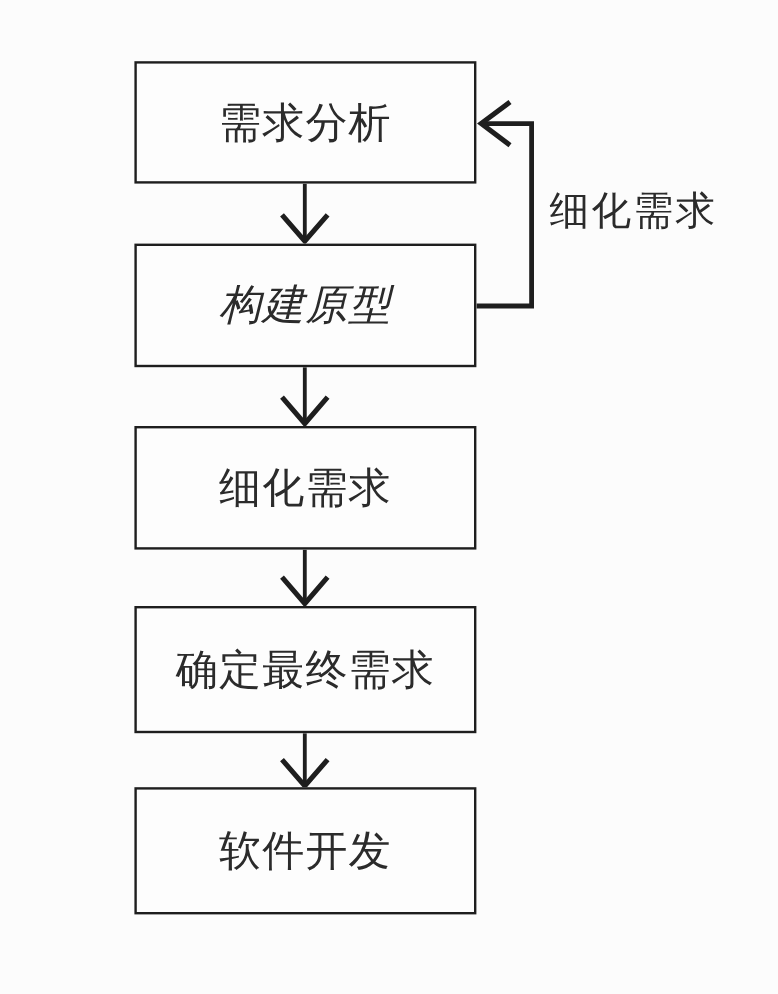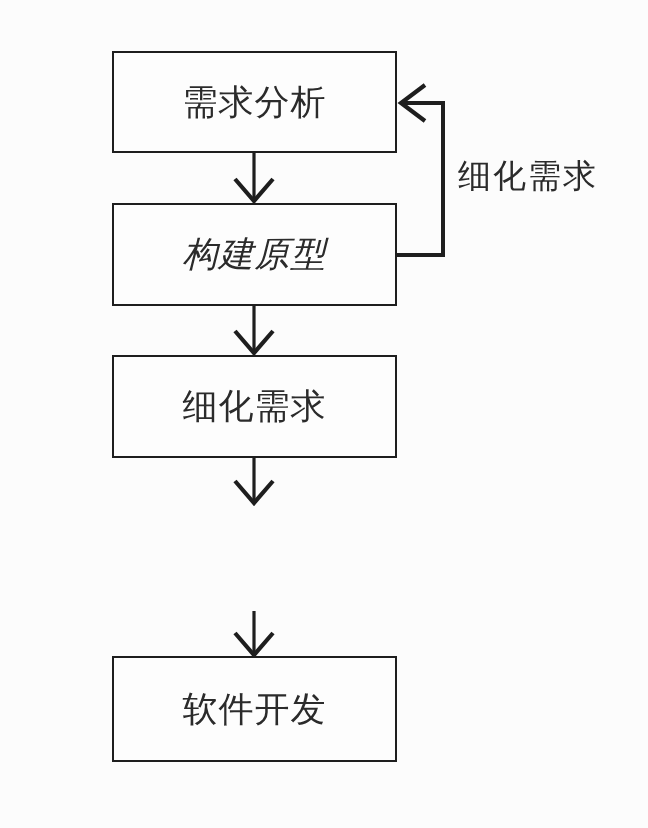--- a/index.html
+++ b/index.html
@@ -110,20 +110,23 @@
   </div>
 
   <div class="flow-box box-2">
     <span>构建原型</span>
   </div>
 
   <div class="flow-box box-3">
     <span>细化需求</span>
   </div>
 
+  <div class="flow-box box-4">
+    <span>确定最终需求</span>
+  </div>
 
   <div class="flow-box box-5">
     <span>软件开发</span>
   </div>
 
   <div class="feedback-label">细化需求</div>
 
 
 </div>
 

